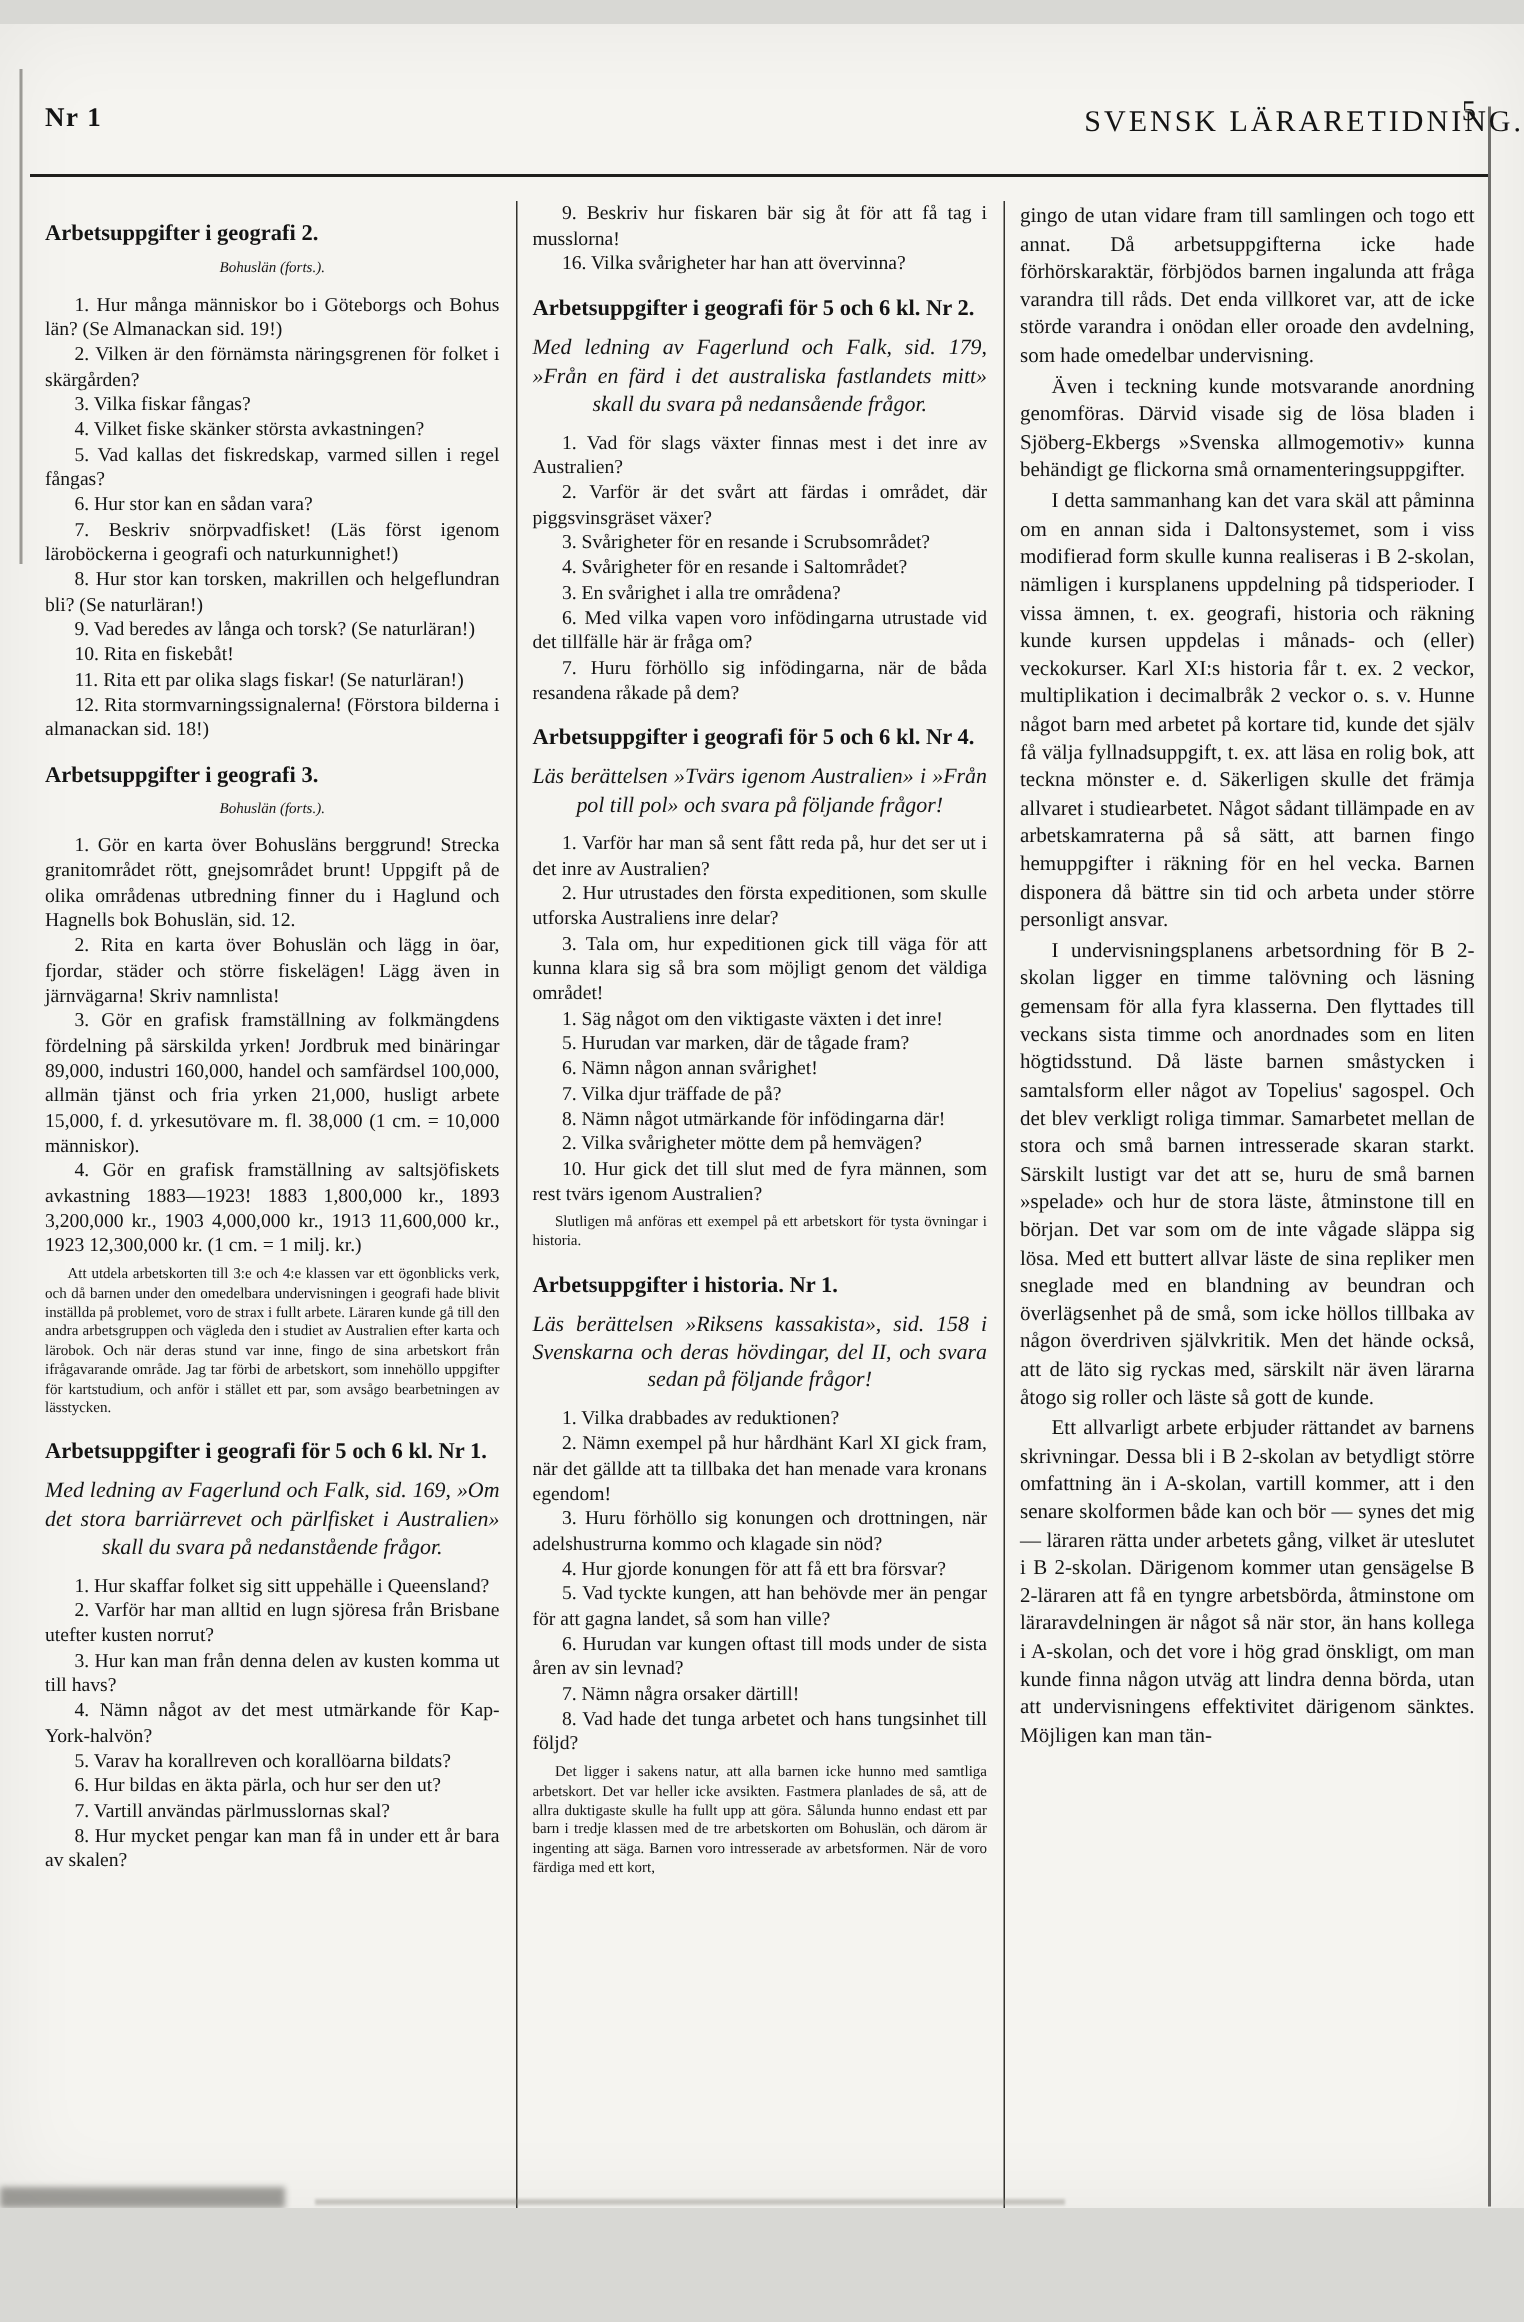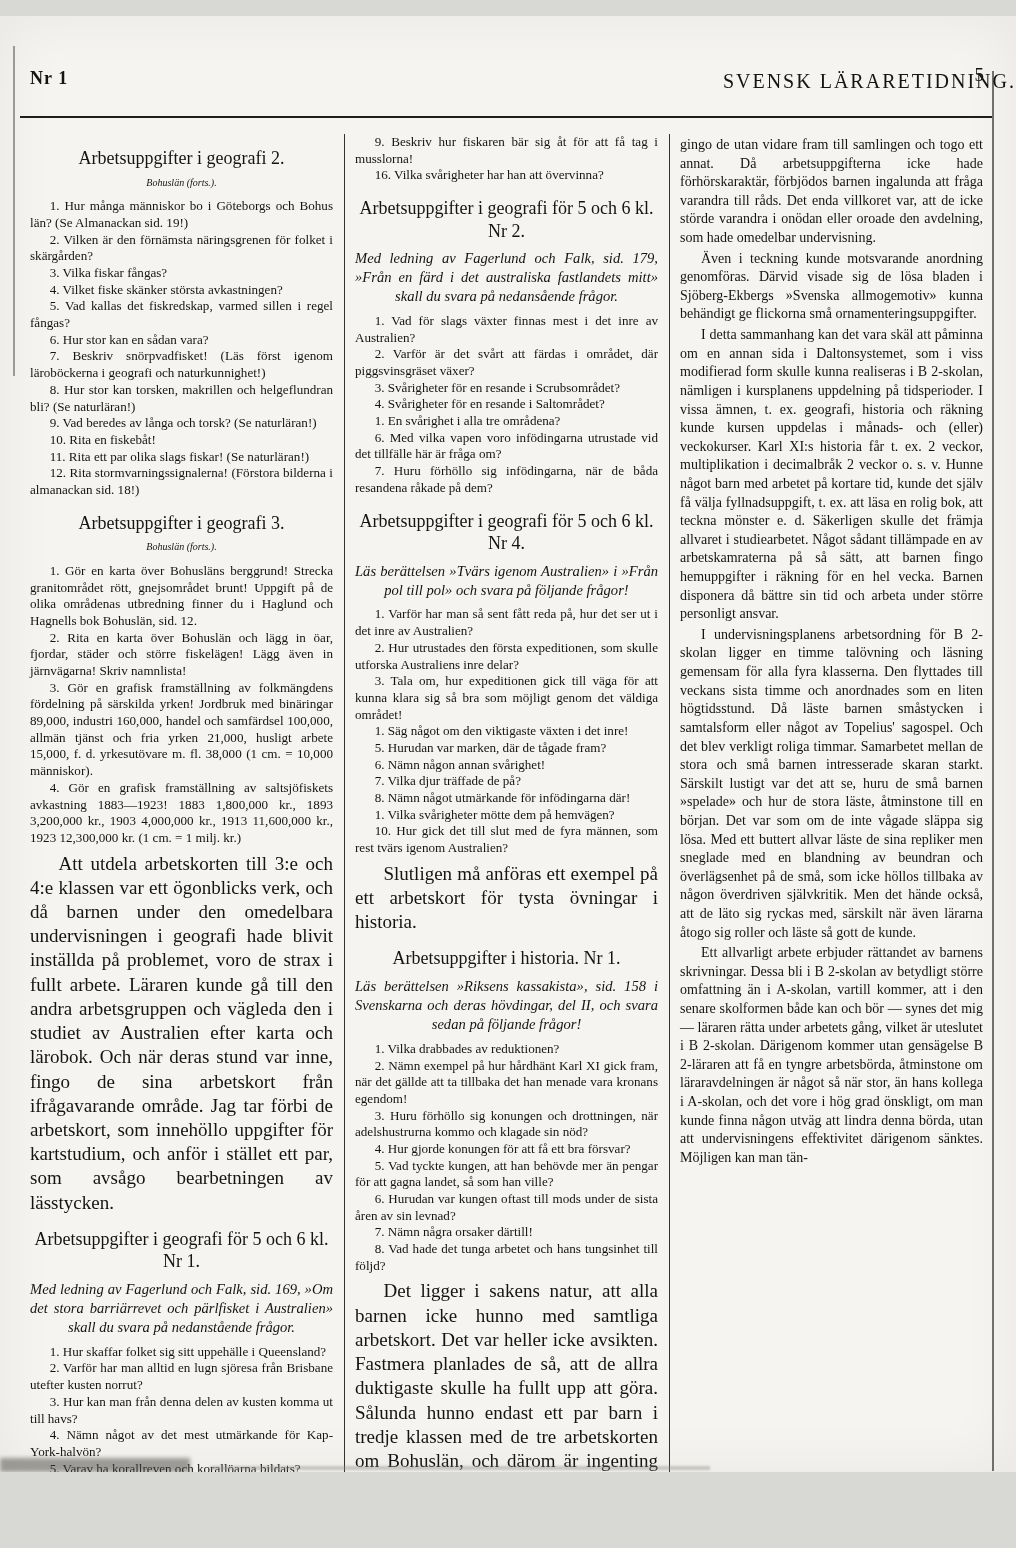--- a/index.html
+++ b/index.html
@@ -43,36 +43,36 @@
     padding:0 11px 0 10px;
     min-height:1350px;
     font-size:13.1px;
     line-height:1.275;
     text-align:justify;
   }
   .col.sep{border-right:1.5px solid #33322e;}
 
   .blk{margin:0;}
   .heading{
-    font-size:18px;font-weight:normal;text-align:center;
+    font-size:15px;font-weight:bold;text-align:left;
     line-height:1.25;
     margin:13px 0 7px 0;
   }
   .subheading{
     font-size:10px;font-weight:normal;font-style:italic;text-align:center;
     margin:2px 0 9px 0;
   }
   .intro{
     font-size:14.6px;font-style:italic;
     text-align:justify;text-align-last:center;
     line-height:1.3;
     margin:2px 0 7px 0;
   }
   .item{text-indent:1.5em;}
-  .paragraph{text-indent:1.5em;margin-top:5px;font-size:19px;}
+  .paragraph{text-indent:1.5em;margin-top:5px;font-size:10px;}
   .noindent{text-indent:0;}
   .col3 .paragraph{font-size:14px;line-height:1.33;margin-top:2px;}
 </style>
 </head>
 <body>
 
 <div class="page">
   <div class="edge-line-left"></div>
   <div class="edge-line-right"></div>
 
@@ -119,34 +119,34 @@
       </div>
     <div class="col sep col2">
         <p class="blk item">9. Beskriv hur fiskaren bär sig åt för att få tag i musslorna!</p>
         <p class="blk item">16. Vilka svårigheter har han att övervinna?</p>
         <h2 class="blk heading">Arbetsuppgifter i geografi för 5 och 6 kl. Nr 2.</h2>
         <p class="blk intro">Med ledning av Fagerlund och Falk, sid. 179, »Från en färd i det australiska fastlandets mitt» skall du svara på nedansående frågor.</p>
         <p class="blk item">1. Vad för slags växter finnas mest i det inre av Australien?</p>
         <p class="blk item">2. Varför är det svårt att färdas i området, där piggsvinsgräset växer?</p>
         <p class="blk item">3. Svårigheter för en resande i Scrubsområdet?</p>
         <p class="blk item">4. Svårigheter för en resande i Saltområdet?</p>
-        <p class="blk item">1. En svårighet i alla tre områdena?</p>
+        <p class="blk item">3. En svårighet i alla tre områdena?</p>
         <p class="blk item">6. Med vilka vapen voro infödingarna utrustade vid det tillfälle här är fråga om?</p>
         <p class="blk item">7. Huru förhöllo sig infödingarna, när de båda resandena råkade på dem?</p>
         <h2 class="blk heading">Arbetsuppgifter i geografi för 5 och 6 kl. Nr 4.</h2>
         <p class="blk intro">Läs berättelsen »Tvärs igenom Australien» i »Från pol till pol» och svara på följande frågor!</p>
         <p class="blk item">1. Varför har man så sent fått reda på, hur det ser ut i det inre av Australien?</p>
         <p class="blk item">2. Hur utrustades den första expeditionen, som skulle utforska Australiens inre delar?</p>
         <p class="blk item">3. Tala om, hur expeditionen gick till väga för att kunna klara sig så bra som möjligt genom det väldiga området!</p>
         <p class="blk item">1. Säg något om den viktigaste växten i det inre!</p>
         <p class="blk item">5. Hurudan var marken, där de tågade fram?</p>
         <p class="blk item">6. Nämn någon annan svårighet!</p>
         <p class="blk item">7. Vilka djur träffade de på?</p>
         <p class="blk item">8. Nämn något utmärkande för infödingarna där!</p>
-        <p class="blk item">1. Vilka svårigheter mötte dem på hemvägen?</p>
+        <p class="blk item">2. Vilka svårigheter mötte dem på hemvägen?</p>
         <p class="blk item">10. Hur gick det till slut med de fyra männen, som rest tvärs igenom Australien?</p>
         <p class="blk paragraph">Slutligen må anföras ett exempel på ett arbetskort för tysta övningar i historia.</p>
         <h2 class="blk heading">Arbetsuppgifter i historia. Nr 1.</h2>
         <p class="blk intro">Läs berättelsen »Riksens kassakista», sid. 158 i Svenskarna och deras hövdingar, del II, och svara sedan på följande frågor!</p>
         <p class="blk item">1. Vilka drabbades av reduktionen?</p>
         <p class="blk item">2. Nämn exempel på hur hårdhänt Karl XI gick fram, när det gällde att ta tillbaka det han menade vara kronans egendom!</p>
         <p class="blk item">3. Huru förhöllo sig konungen och drottningen, när adelshustrurna kommo och klagade sin nöd?</p>
         <p class="blk item">4. Hur gjorde konungen för att få ett bra försvar?</p>
         <p class="blk item">5. Vad tyckte kungen, att han behövde mer än pengar för att gagna landet, så som han ville?</p>
         <p class="blk item">6. Hurudan var kungen oftast till mods under de sista åren av sin levnad?</p>

